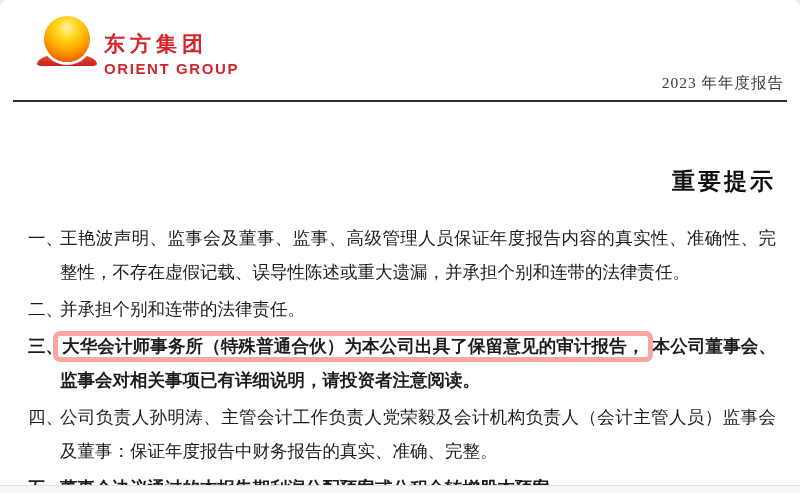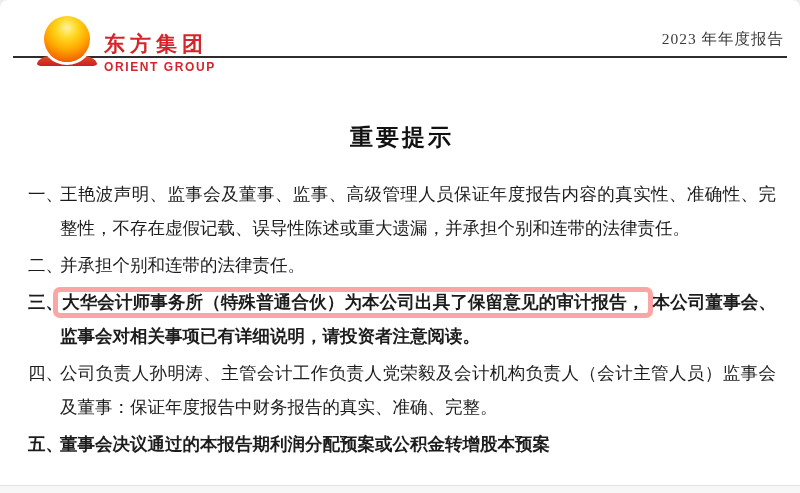--- a/index.html
+++ b/index.html
@@ -9,21 +9,21 @@
   .page {
     position: relative;
     width: 800px;
     height: 493px;
     background: #ffffff;
     border-radius: 8px 8px 0 0;
     overflow: hidden;
   }
 
   
-  .header { position: relative; height: 56px; }
+  .header { position: relative; height: 100px; }
 
   .sun-wrap {
     position: absolute; left: 36px; top: 16px;
     width: 62px; display: flex; flex-direction: column; align-items: center;
   }
   .sun {
     width: 46px; height: 46px; border-radius: 50%;
     background: radial-gradient(circle at 50% 26%,
       #fff3a0 0%, #ffd61e 26%, #ffaa00 52%, #f46a00 78%, #e33d00 100%);
     box-shadow: 0 0 0 3px #ffffff;
@@ -31,35 +31,35 @@
   }
   .dome {
     width: 60px; height: 12px; margin-top: -8px;
     background: linear-gradient(#e8541f, #c81f25);
     border-radius: 50% 50% 12% 12% / 100% 100% 20% 20%;
     z-index: 1;
   }
   .logo-text { position: absolute; left: 104px; top: 30px; color: #d5252b;
     font-family: "Liberation Sans", sans-serif; }
   .logo-cn { font-size: 21px; font-weight: 700; letter-spacing: 5px; white-space: nowrap; }
-  .logo-en { font-size: 12px; font-weight: 700; letter-spacing: 1.6px; margin-top: 2px; white-space: nowrap; }
+  .logo-en { font-size: 15px; font-weight: 700; letter-spacing: 1.6px; margin-top: 2px; white-space: nowrap; }
 
   .report-label {
     position: absolute; right: 16px; bottom: 6px;
     font-size: 15.5px; color: #3a3a3a; letter-spacing: 1px; white-space: nowrap;
   }
   .header-rule { height: 2px; background: #2d2d2d; margin: 0 13px; }
 
   
   .main { padding: 0 24px 0 28px; }
 
   .doc-title {
     font-family: "Liberation Sans", sans-serif;
     font-size: 23px; font-weight: 700; color: #111;
-    text-align: center; letter-spacing: 3px;
+    text-align: right; letter-spacing: 3px;
     margin: 64px 0 24px 0;
   }
 
   .item {
     display: flex;
     font-size: 17.5px; line-height: 34px; color: #1c1c1c;
     margin-bottom: 3px;
   }
   .item .num { width: 32px; flex-shrink: 0; white-space: nowrap; }
   .item .content { flex: 1; text-align: justify; }

